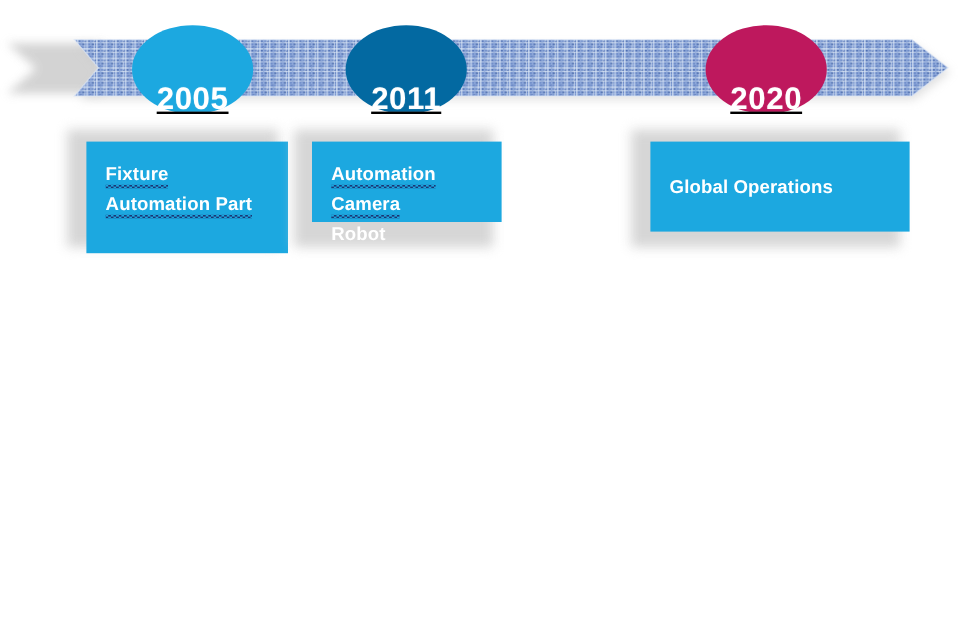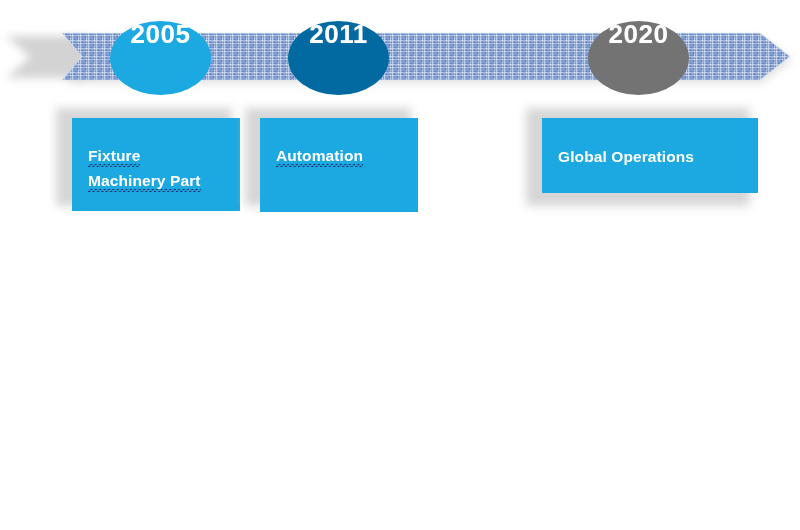--- a/index.html
+++ b/index.html
@@ -37,23 +37,24 @@
     width: 800px;
     height: 110px;
     display: block;
   }
 
   
   .year-node {
     position: absolute;
     border-radius: 50%;
     display: flex;
-    align-items: flex-start;
+    align-items: flex-end;
     justify-content: center;
     box-sizing: border-box;
+    text-decoration: underline;
   }
   .year-label {
     color: #ffffff;
     font-weight: bold;
     font-size: 26px;
     letter-spacing: 0.5px;
     line-height: 1;
     white-space: nowrap;
     text-shadow: 0 0 1px rgba(255,255,255,0.35);
   }
@@ -61,21 +62,21 @@
     position: absolute;
     background: #d4d4d4;
     filter: blur(5px);
     opacity: 0.95;
   }
   .box-body {
     position: absolute;
     background: #1ca8e0;
     box-sizing: border-box;
     padding-left: 16px;
-    padding-top: 25px;
+    padding-top: 15px;
   }
   .box-line {
     color: #ffffff;
     font-weight: bold;
     font-size: 15.5px;
     line-height: 25px;
     white-space: nowrap;
     position: relative;
     display: inline-block;
     letter-spacing: 0.1px;
@@ -147,42 +148,48 @@
     </svg>
 
     <div class="year-node" style="left:110px; top:21px; width:101px; height:74px; background:#1ca8e0;">
       <span class="year-label">2005</span>
     </div>
 
     <div class="year-node" style="left:288px; top:21px; width:101px; height:74px; background:#0369a1;">
       <span class="year-label">2011</span>
     </div>
 
-    <div class="year-node" style="left:588px; top:21px; width:101px; height:74px; background:#737373;">
+    <div class="year-node" style="left:588px; top:21px; width:101px; height:74px; background:#be185d;">
       <span class="year-label">2020</span>
     </div>
   </div>
 
   <div>
     <div class="box-shadow-plate" style="left:56px; top:108px; width:176px; height:98px;"></div>
     <div class="box-body" style="left:72px; top:118px; width:168px; height:93px;">
       <div class="box-line-row">
         <span class="box-line spell">Fixture</span>
       </div>
       <div class="box-line-row">
-        <span class="box-line spell">Machinery Part</span>
+        <span class="box-line spell">Automation Part</span>
       </div>
     </div>
   </div>
 
   <div>
     <div class="box-shadow-plate" style="left:245px; top:108px; width:166px; height:98px;"></div>
-    <div class="box-body" style="left:260px; top:118px; width:158px; height:94px;">
+    <div class="box-body" style="left:260px; top:118px; width:158px; height:67px;">
       <div class="box-line-row">
         <span class="box-line spell">Automation</span>
+      </div>
+      <div class="box-line-row">
+        <span class="box-line spell">Camera</span>
+      </div>
+      <div class="box-line-row">
+        <span class="box-line">Robot</span>
       </div>
     </div>
   </div>
 
   <div>
     <div class="box-shadow-plate" style="left:526px; top:108px; width:224px; height:98px;"></div>
     <div class="box-body" style="left:542px; top:118px; width:216px; height:75px; padding-top:26px;">
       <div class="box-line-row">
         <span class="box-line">Global Operations</span>
       </div>

